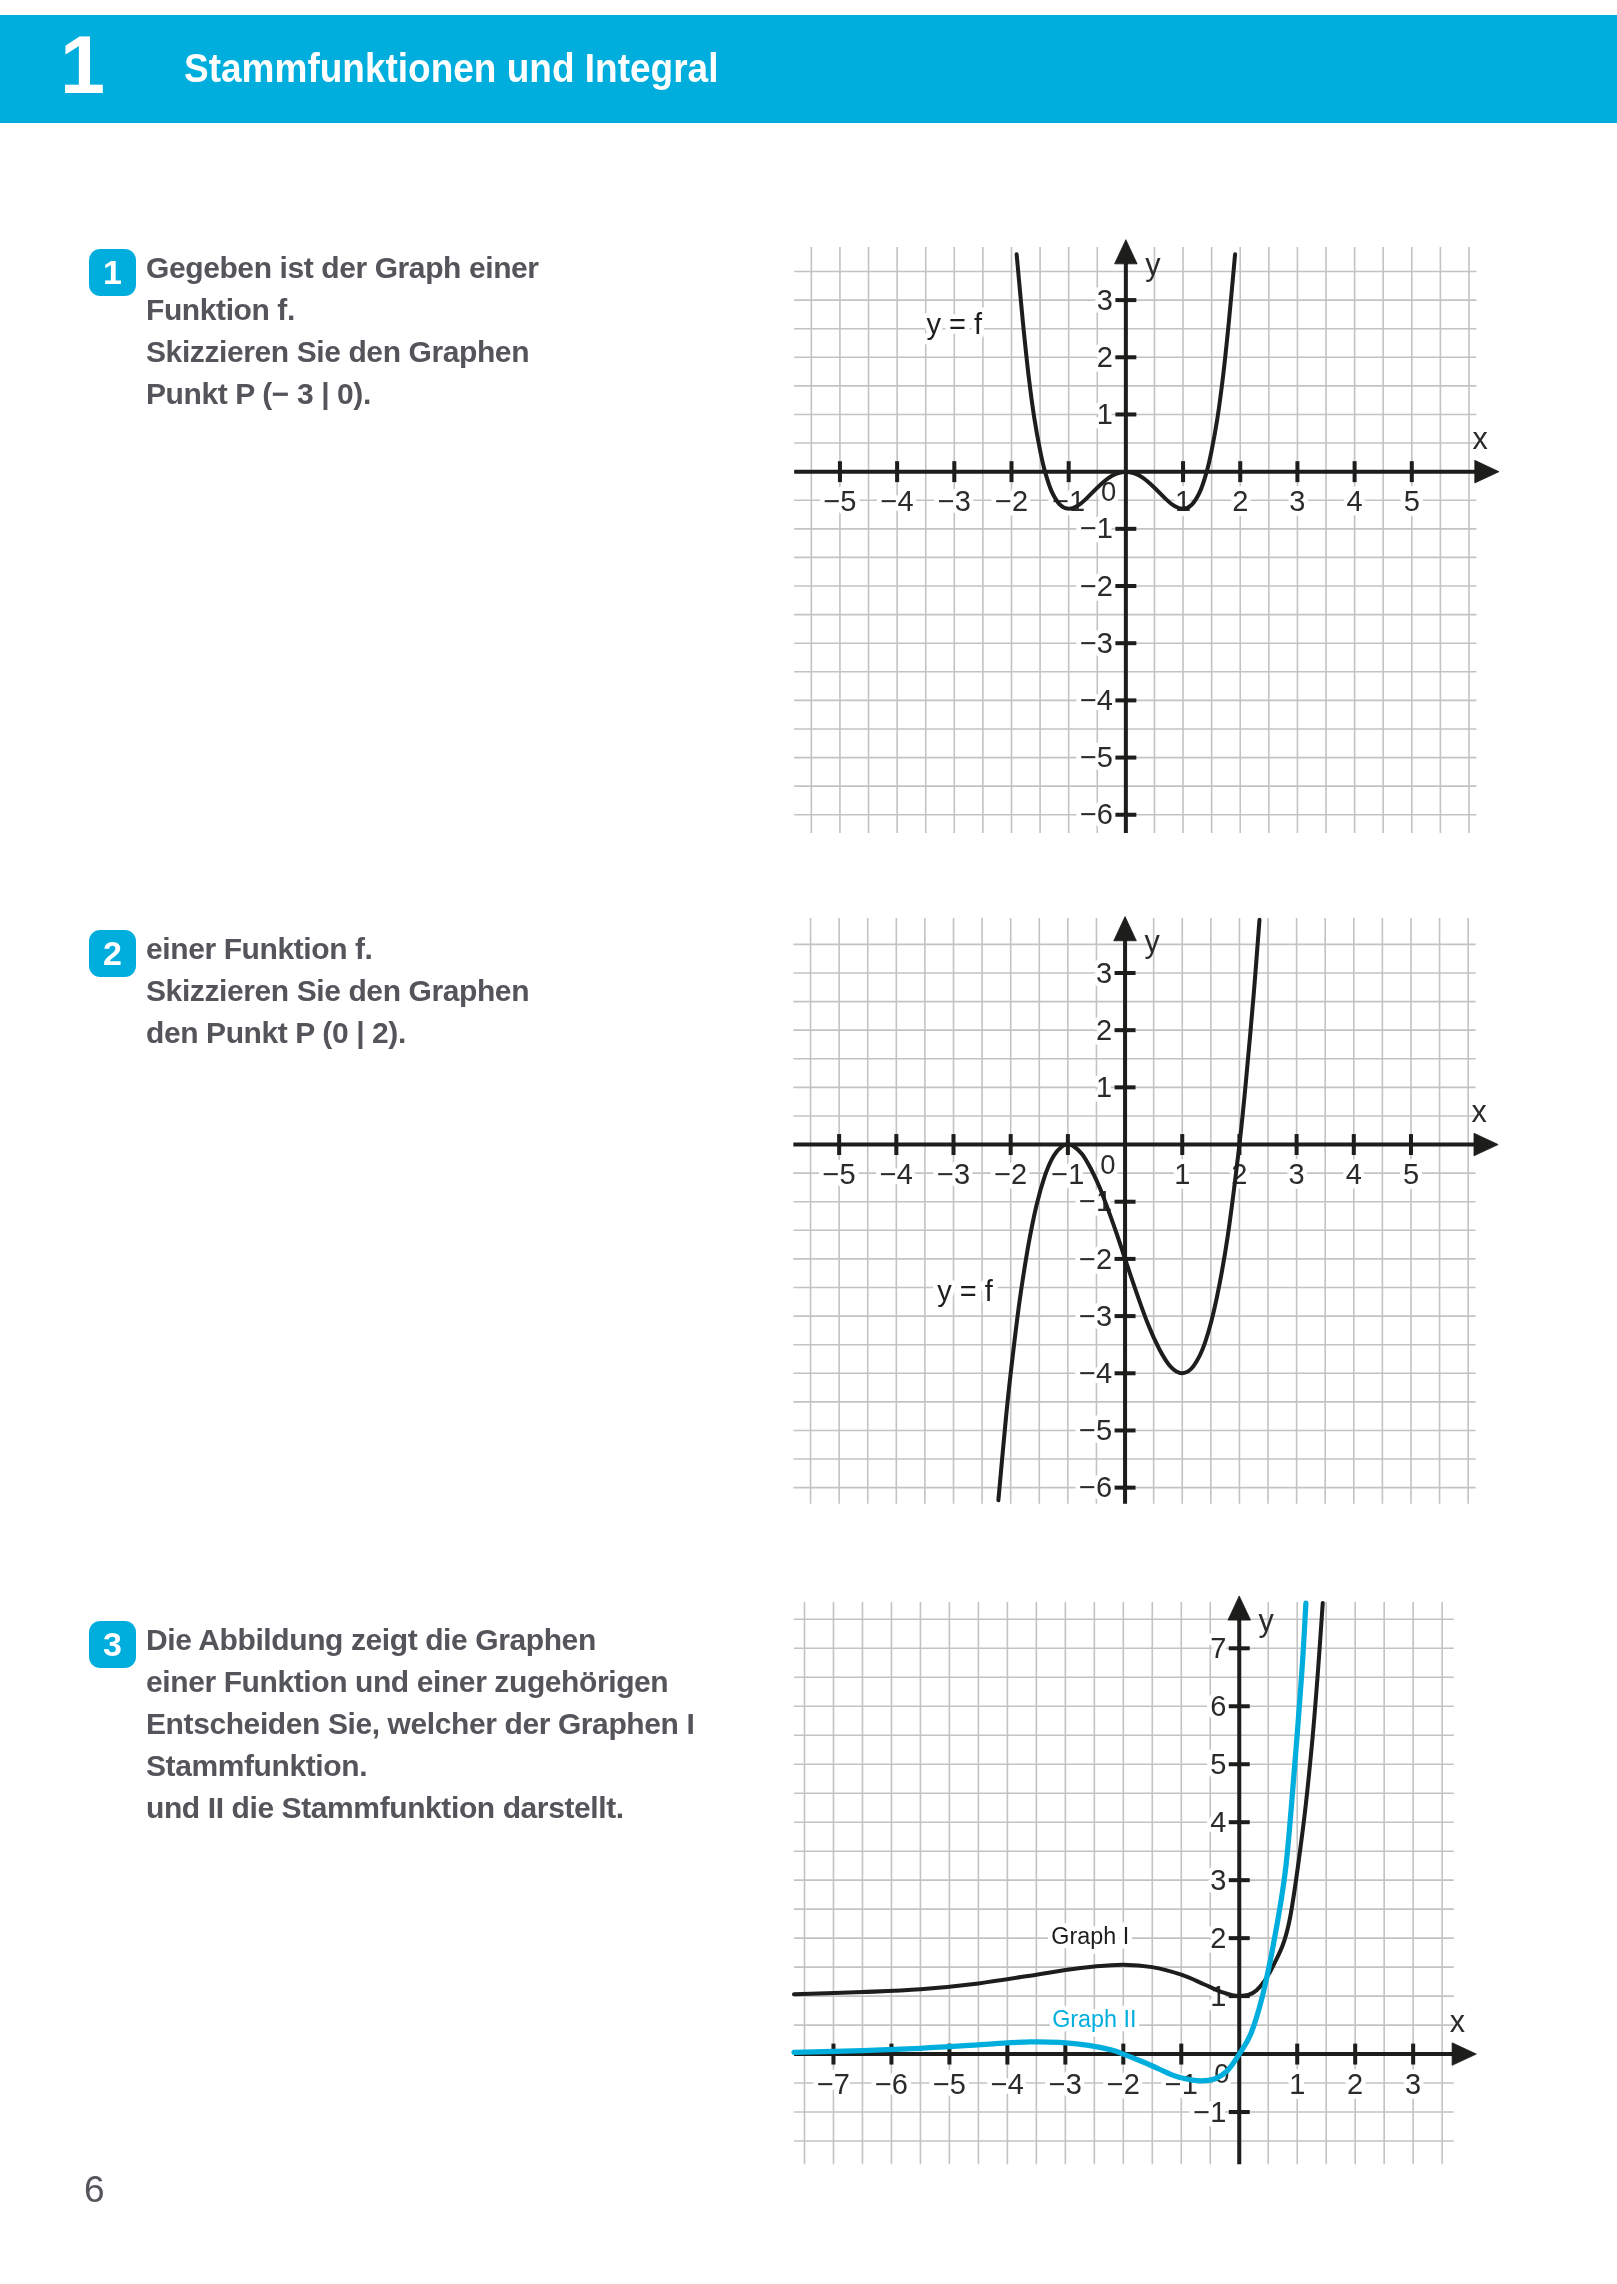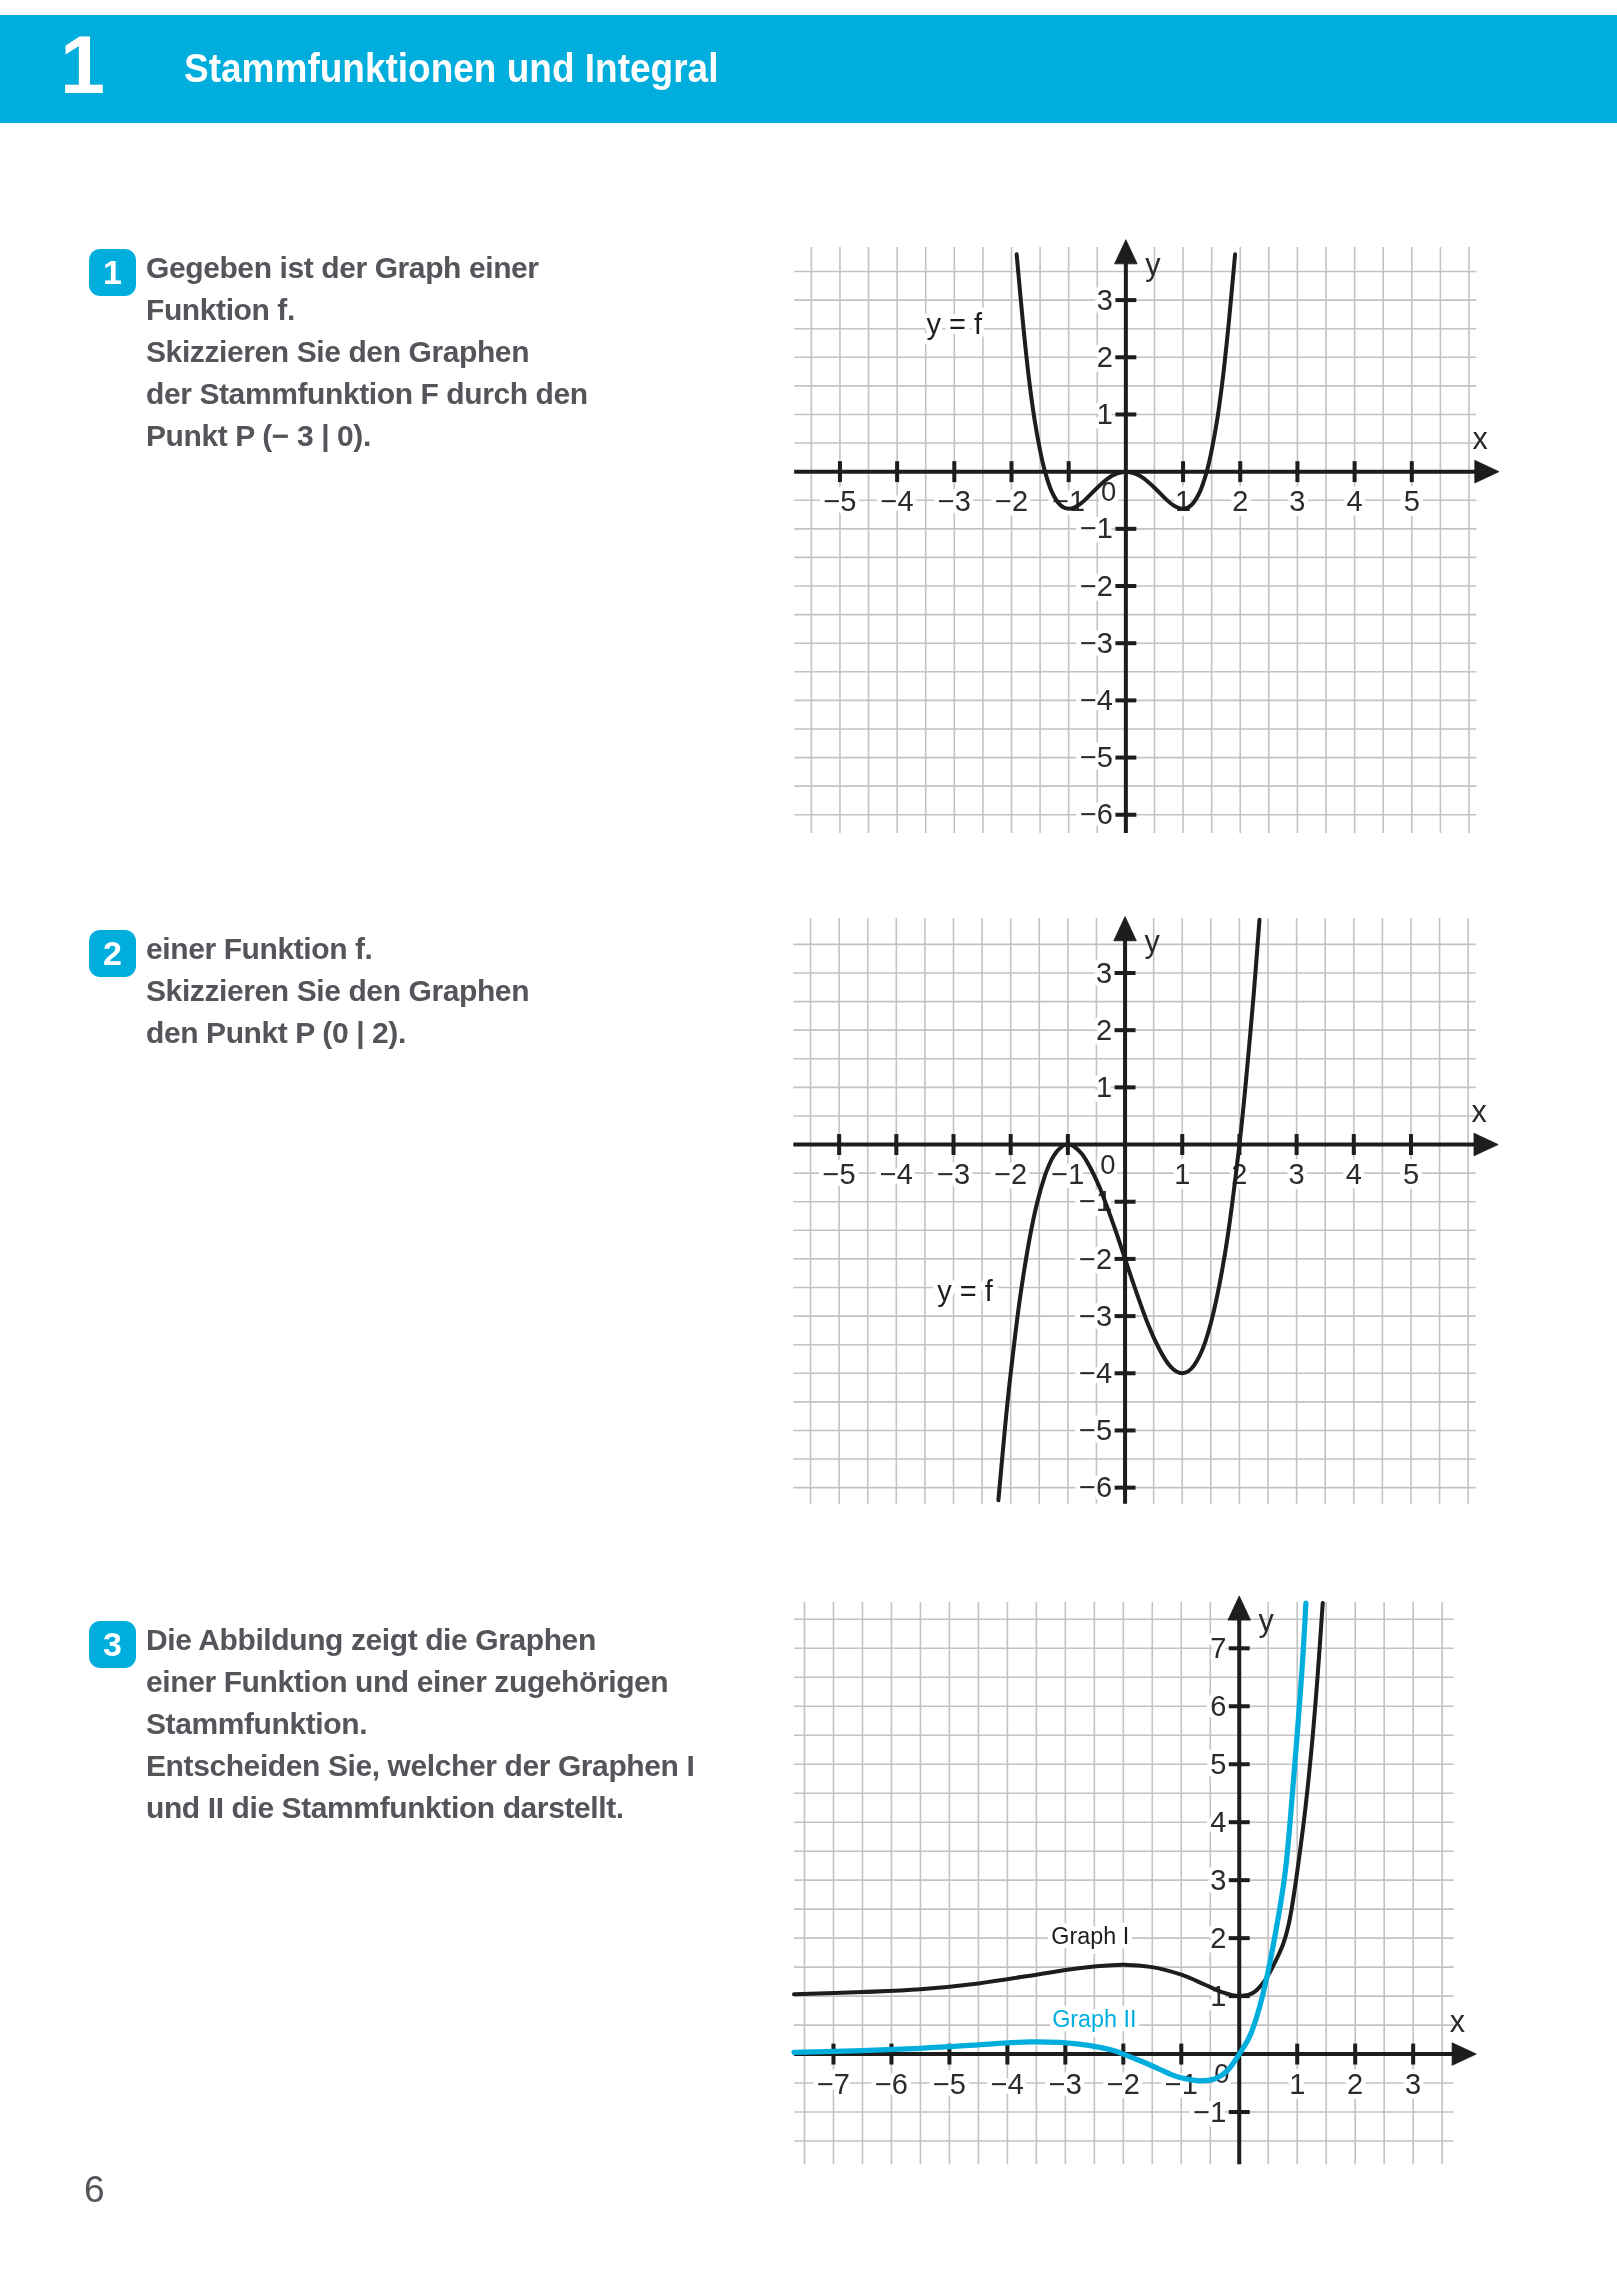--- a/index.html
+++ b/index.html
@@ -58,41 +58,40 @@
     <span class="chapter-num">1</span>
     <h1 class="chapter-title">Stammfunktionen und Integral</h1>
   </header>
 
   <section class="task" id="task-1">
     <span class="task-badge">1</span>
     <div class="task-lines">
         <div class="task-line">Gegeben ist der Graph einer</div>
         <div class="task-line">Funktion f.</div>
         <div class="task-line">Skizzieren Sie den Graphen</div>
-        <div class="task-line">der Stammfunktion F durch den</div>
         <div class="task-line">Punkt P (− 3 | 0).</div>
       </div>
   </section>
 
   <section class="task" id="task-2">
     <span class="task-badge">2</span>
     <div class="task-lines">
         <div class="task-line">einer Funktion f.</div>
         <div class="task-line">Skizzieren Sie den Graphen</div>
         <div class="task-line">den Punkt P (0 | 2).</div>
       </div>
   </section>
 
   <section class="task" id="task-3">
     <span class="task-badge">3</span>
     <div class="task-lines">
         <div class="task-line">Die Abbildung zeigt die Graphen</div>
         <div class="task-line">einer Funktion und einer zugehörigen</div>
+        <div class="task-line">Entscheiden Sie, welcher der Graphen I</div>
         <div class="task-line">Stammfunktion.</div>
-        <div class="task-line">Entscheiden Sie, welcher der Graphen I</div>
         <div class="task-line">und II die Stammfunktion darstellt.</div>
       </div>
   </section>
 
   <svg class="figure" id="fig-1" width="712" height="601" viewBox="0 0 884 746">
       <g stroke="#c3c3c5" stroke-width="2">
         <line x1="26.5" y1="10.96999999999997" x2="26.5" y2="738.72"></line>
         <line x1="62" y1="10.96999999999997" x2="62" y2="738.72"></line>
         <line x1="97.5" y1="10.96999999999997" x2="97.5" y2="738.72"></line>
         <line x1="133" y1="10.96999999999997" x2="133" y2="738.72"></line>

